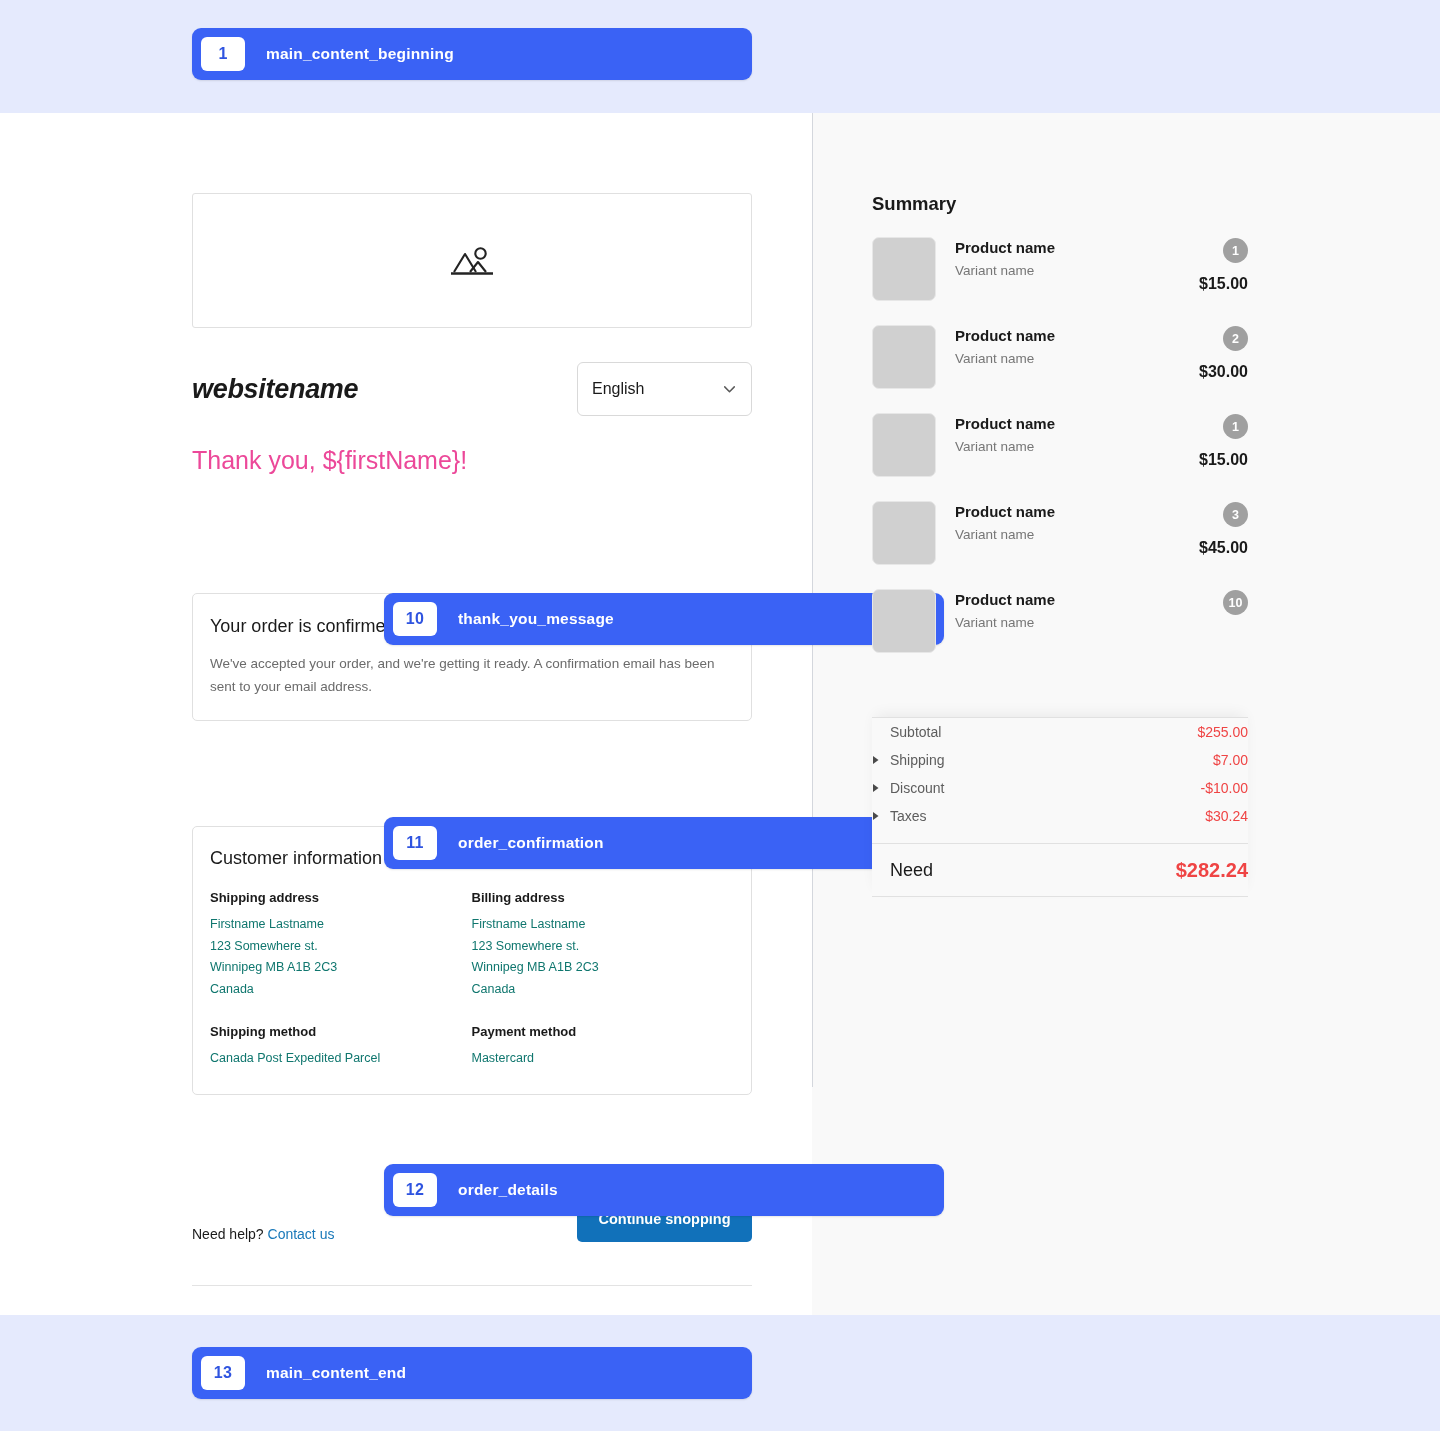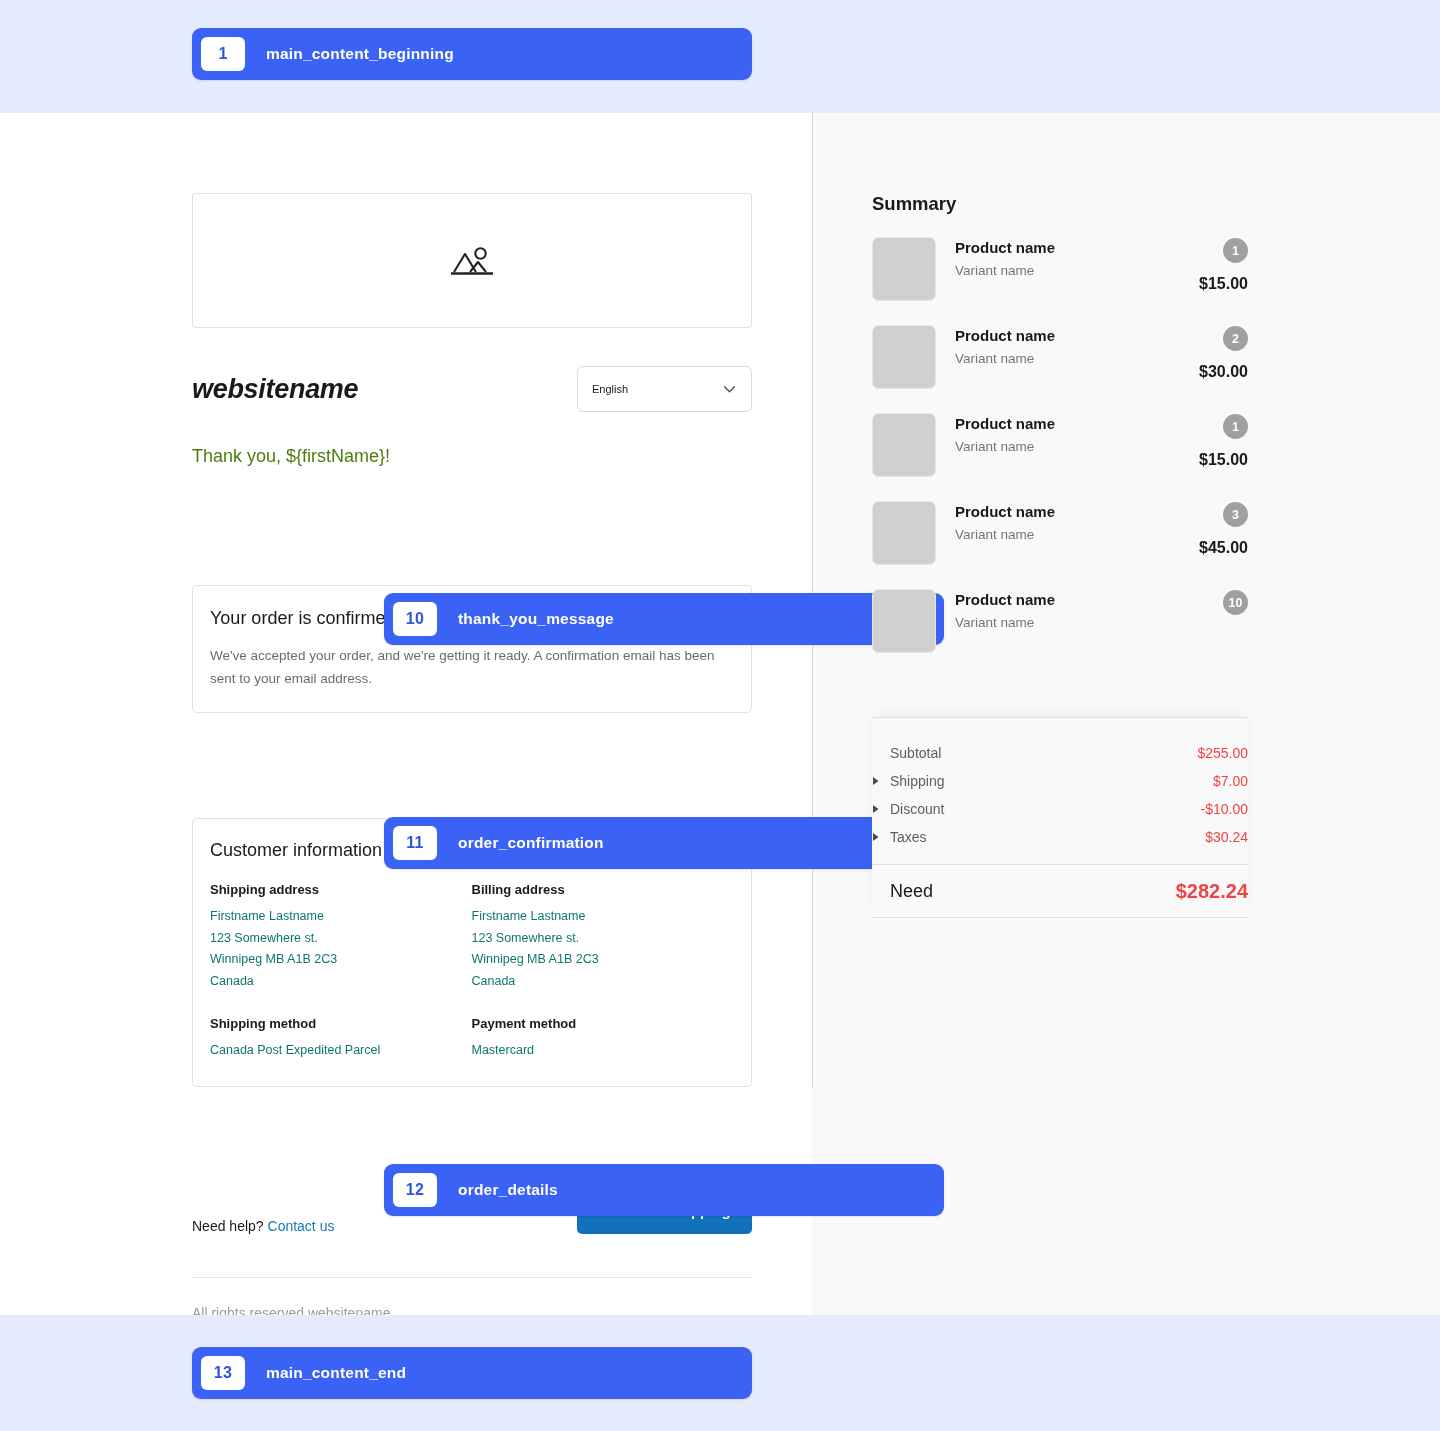--- a/index.html
+++ b/index.html
@@ -77,39 +77,39 @@
   .img-ph-icon { width: 44px; height: 34px; display: block; }
 
   .brand-row {
     margin-top: 37px;
     display: flex; align-items: center; justify-content: space-between;
     height: 48px;
   }
   .brand-name { font-size: 27px; font-weight: bold; letter-spacing: -.3px; color: #1a1a1a; font-style: italic; }
   .lang-select {
     position: relative;
-    width: 175px; height: 46px;
+    width: 175px; height: 54px;
     border: 1px solid #d9d9d9;
     border-radius: 6px;
     background: #fff;
     display: flex; align-items: center;
     padding: 0 14px;
-    font-size: 11px;
+    font-size: 16px;
     color: #1a1a1a;
     cursor: pointer;
   }
   .lang-select .chev {
     position: absolute; right: 13px; top: 50%; transform: translateY(-50%);
     width: 17px; height: 17px;
   }
 
   .thankyou {
     margin-top: 33px;
-    font-size: 18px;
-    color: #4d7c0f;
+    font-size: 25px;
+    color: #ec4899;
   }
 
   .card {
     border: 1px solid #e0e0e0;
     border-radius: 5px;
     background: #fff;
     padding: 22px 18px 22px 17px;
   }
   .card-title { font-size: 18px; color: #1a1a1a; margin-bottom: 15px; }
   .card-body { font-size: 13.5px; color: #6b6b6b; line-height: 1.72; }
@@ -170,21 +170,20 @@
     background: #a0a0a0; color: #fff;
     font-size: 12.5px; font-weight: bold;
     display: flex; align-items: center; justify-content: center;
     margin-top: 1px;
   }
   .sum-price { font-size: 16px; font-weight: bold; color: #1a1a1a; margin-top: 12px; }
 
   .totals {
     position: absolute; left: 872px; top: 604px; width: 376px;
     background: #f9f9f9;
-    padding-top: 21px;
     border-top: 1px solid #e1e1e1;
     box-shadow: 0 -6px 14px -4px rgba(0,0,0,.07);
   }
   .t-row {
     display: flex; align-items: center;
     height: 28px;
     font-size: 14px; color: #5d5d5d;
   }
   .t-caret { width: 18px; display: flex; align-items: center; }
   .t-caret svg { width: 8px; height: 10px; }

